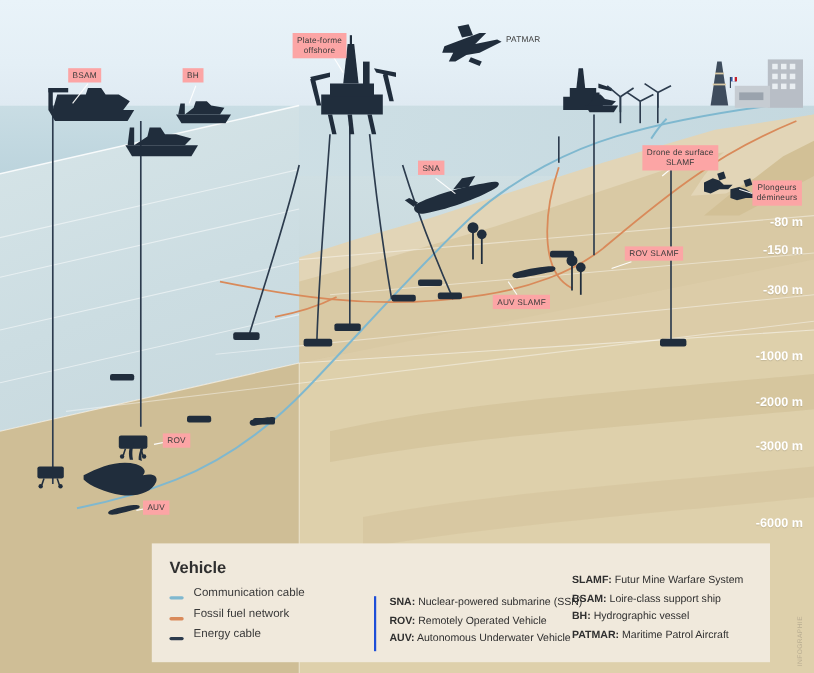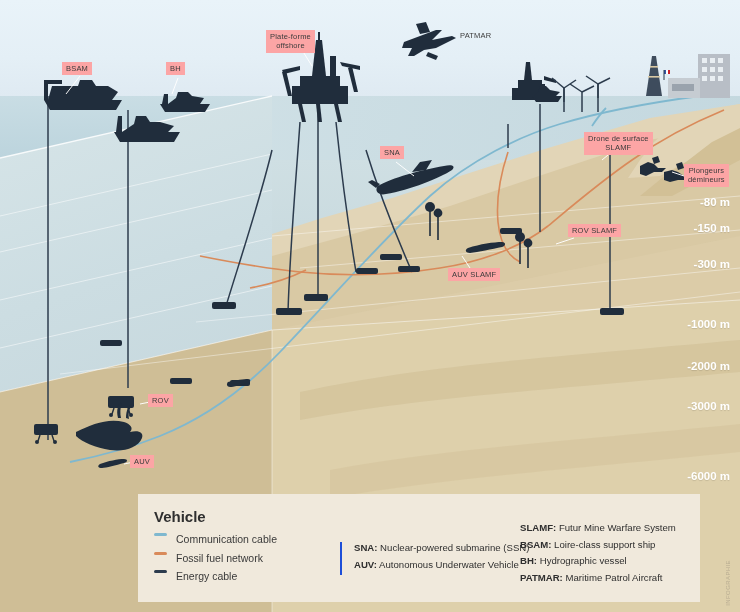--- a/index.html
+++ b/index.html
@@ -39,21 +39,21 @@
       padding:2px 4px;white-space:nowrap;text-align:center;}
 
   
   .depth{position:absolute;right:10px;color:#fff;font-size:11.5px;
       font-weight:bold;text-shadow:0 1px 1px rgba(0,0,0,.12);}
 
   
   .lg-title{position:absolute;left:154px;top:508px;font-size:15px;
       font-weight:bold;color:#2f2f2f;}
   .lg-col1{position:absolute;left:154px;top:533px;}
-  .lg-row{display:flex;align-items:flex-start;margin-bottom:6.5px;}
+  .lg-row{display:flex;align-items:flex-end;margin-bottom:6.5px;}
   .sw{width:13px;height:3px;border-radius:2px;margin-right:9px;flex:none;}
   .lg-txt{font-size:10.5px;color:#3a3a3a;}
   .lg-col2{position:absolute;left:340px;top:528px;padding-left:12px;
       border-left:2px solid #1d4ed8;margin-top:14px;}
   .lg-col3{position:absolute;left:520px;top:522px;}
   .abbr{font-size:9.6px;color:#2f2f2f;margin-bottom:5.5px;white-space:nowrap;}
   .abbr b{font-weight:bold;}
 
   .credit{position:absolute;right:3px;bottom:6px;width:12px;
       writing-mode:vertical-rl;transform:rotate(180deg);
@@ -401,20 +401,21 @@
         <span class="sw" style="background: rgb(217, 138, 90);"></span>
         <span class="lg-txt">Fossil fuel network</span>
       </div>
       <div class="lg-row">
         <span class="sw" style="background: rgb(44, 59, 77);"></span>
         <span class="lg-txt">Energy cable</span>
       </div>
     </div>
   <div class="lg-col2" id="legend-abbr-mid">
       <div class="abbr"><b>SNA:</b><span> Nuclear-powered submarine (SSN)</span></div>
+      <div class="abbr"><b>ROV:</b><span> Remotely Operated Vehicle</span></div>
       <div class="abbr"><b>AUV:</b><span> Autonomous Underwater Vehicle</span></div>
     </div>
   <div class="lg-col3" id="legend-abbr-right">
       <div class="abbr"><b>SLAMF:</b><span> Futur Mine Warfare System</span></div>
       <div class="abbr"><b>BSAM:</b><span> Loire-class support ship</span></div>
       <div class="abbr"><b>BH:</b><span> Hydrographic vessel</span></div>
       <div class="abbr"><b>PATMAR:</b><span> Maritime Patrol Aircraft</span></div>
     </div>
 
   <div class="credit">INFOGRAPHIE</div>

